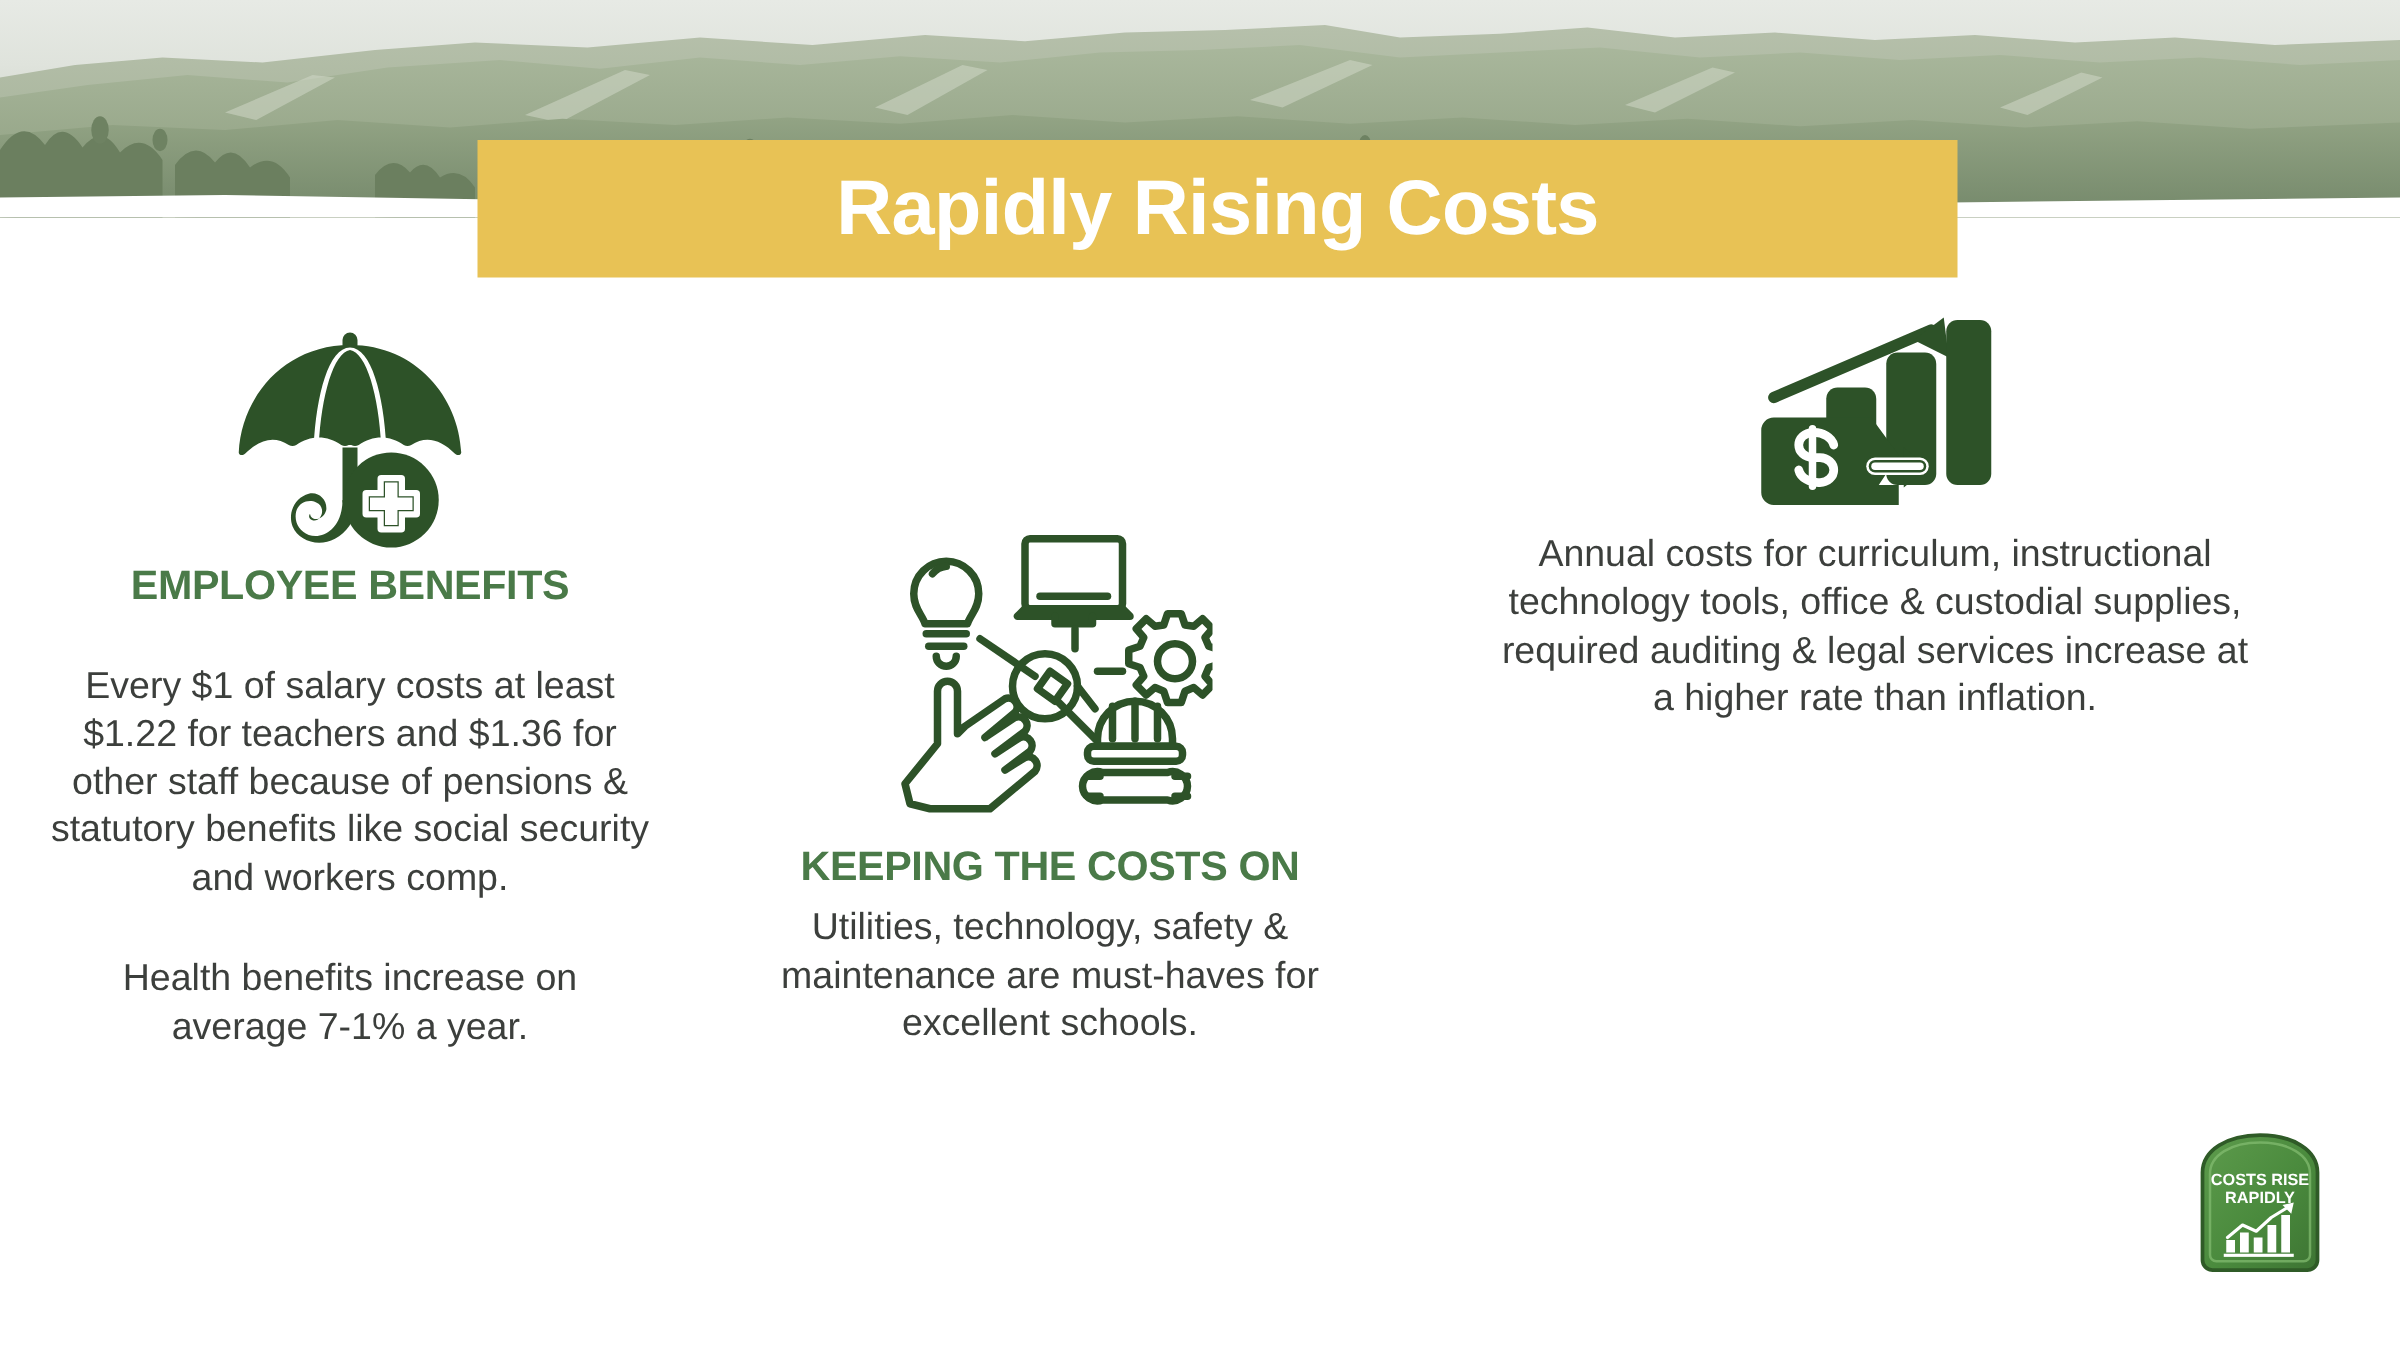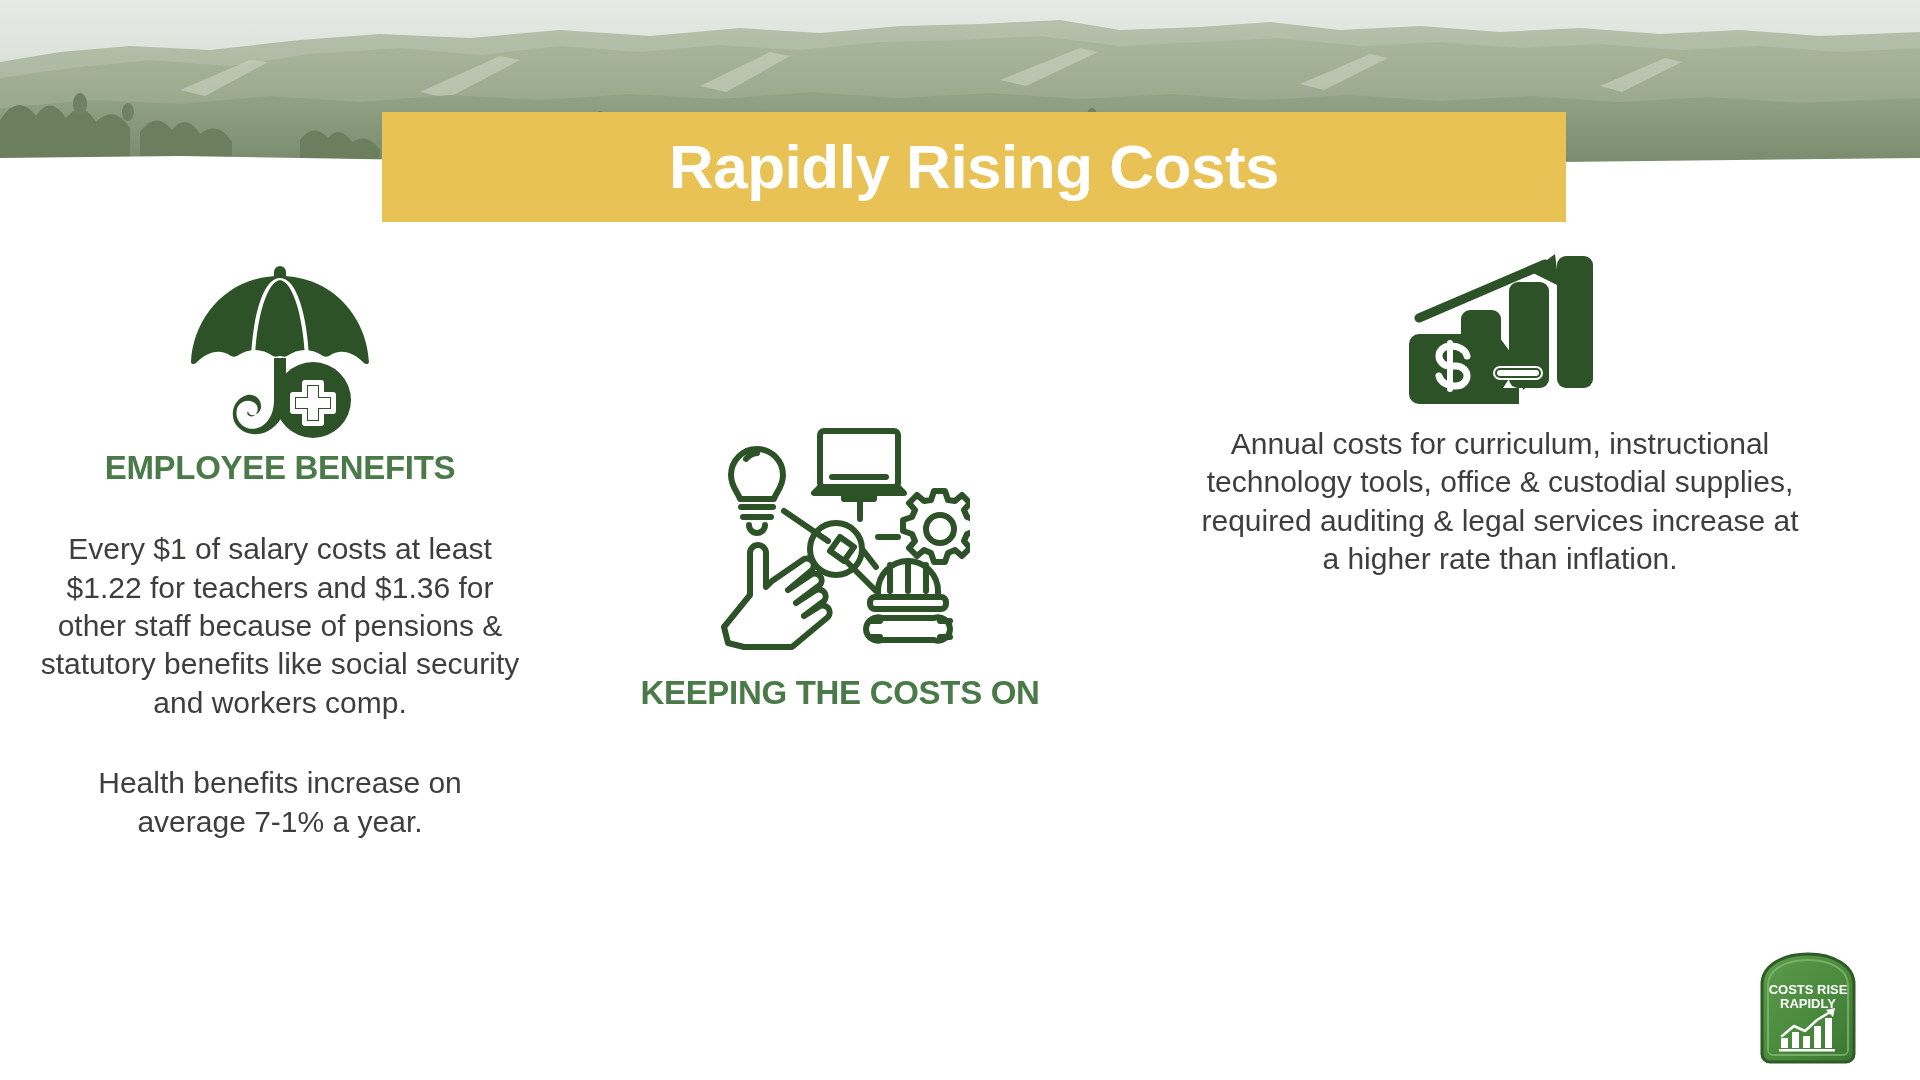--- a/index.html
+++ b/index.html
@@ -105,21 +105,21 @@
   .col-body p + p { margin-top: 42px; }
 
   .col-left .col-body  { font-size: 30px; line-height: 1.28; margin-top: 44px; }
   .col-mid  .col-body  { font-size: 30px; line-height: 1.28; }
   .col-right .col-body { font-size: 30px; line-height: 1.28; }
 
   
   .logo-badge {
     position: absolute;
     left: 1752px;
-    top: 950px;
+    top: 904px;
     width: 112px;
     height: 118px;
     z-index: 6;
   }
   .logo-badge .badge-text-line {
     font-weight: bold;
     fill: #ffffff;
   }
 </style>
 </head>
@@ -253,20 +253,23 @@
           <line x1="180" y1="150" x2="180" y2="176"></line>
           <line x1="198" y1="146" x2="198" y2="176"></line>
           <line x1="216" y1="150" x2="216" y2="176"></line>
           <rect x="160" y="182" width="76" height="12" rx="5"></rect>
 
           <path d="M156,214 a12,12 0 0 1 16,-11 l52,0 a12,12 0 0 1 16,11 a12,12 0 0 1 -16,11 l-52,0 a12,12 0 0 1 -16,-11 Z"></path>
           <path d="M160,206 l10,0 M160,222 l10,0 M230,206 l10,0 M230,222 l10,0"></path>
         </svg>
       </div>
       <div class="col-heading">KEEPING THE COSTS ON</div>
+      <div class="col-body">
+        <p>Utilities, technology, safety &amp; maintenance are must-haves for excellent schools.</p>
+      </div>
     </div>
 
     <div class="col col-right">
       <div class="icon-wrap">
         <svg width="190" height="175" viewBox="0 0 190 175">
           <g fill="#2d5228">
 
             <line x1="14" y1="78" x2="140" y2="24" stroke="#2d5228" stroke-width="9" stroke-linecap="round"></line>
             <path d="M150,14 l4,32 l-28,-14 Z"></path>
 

